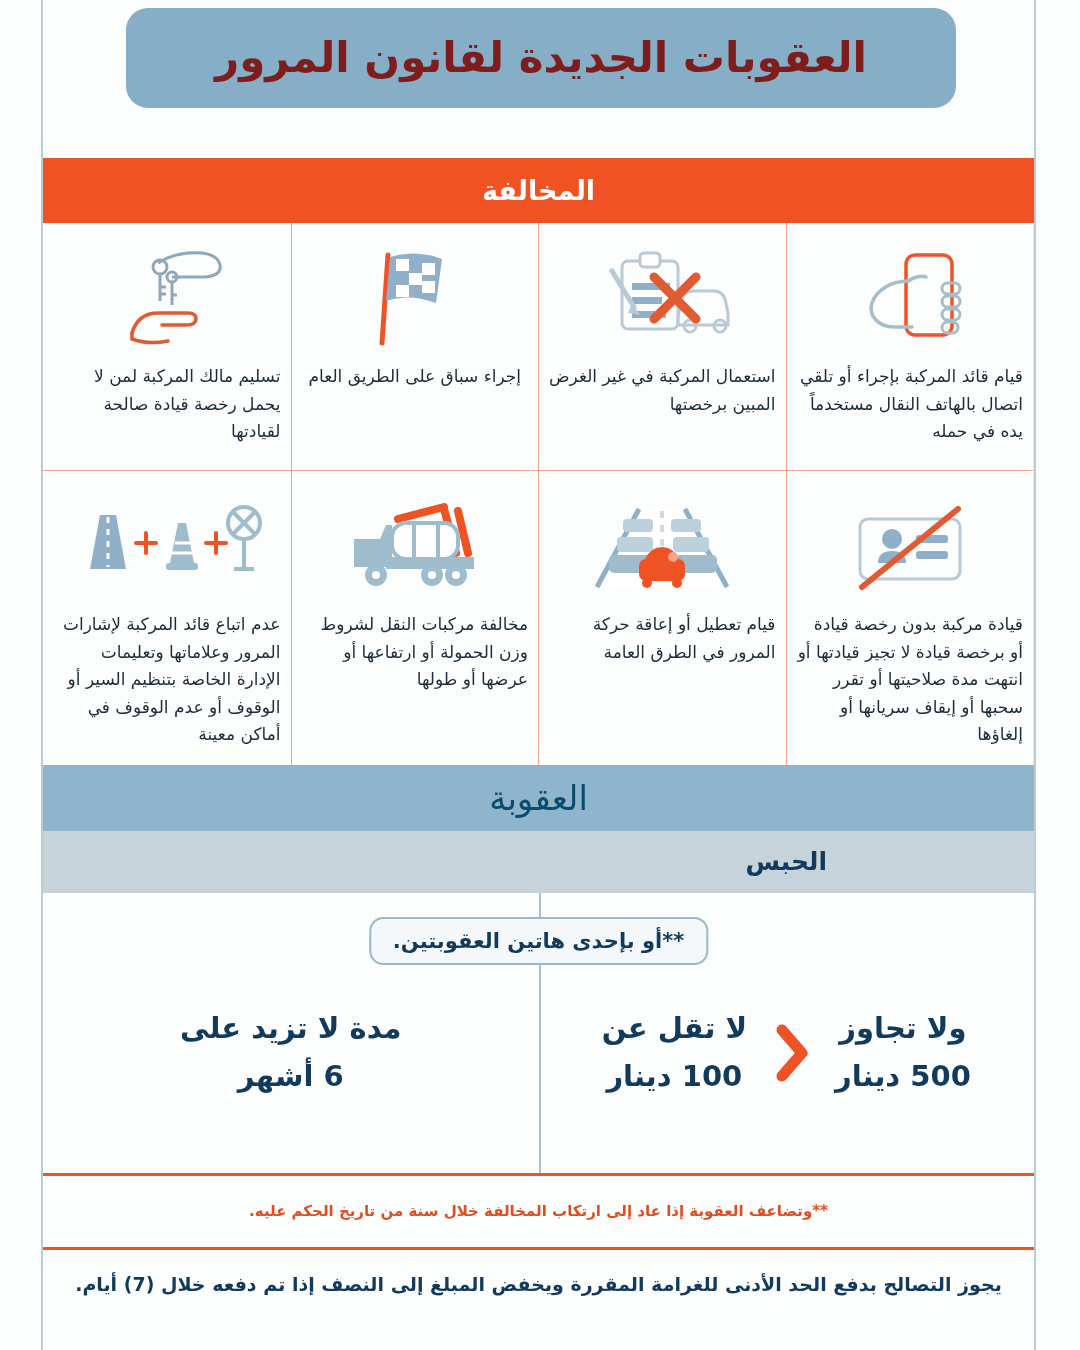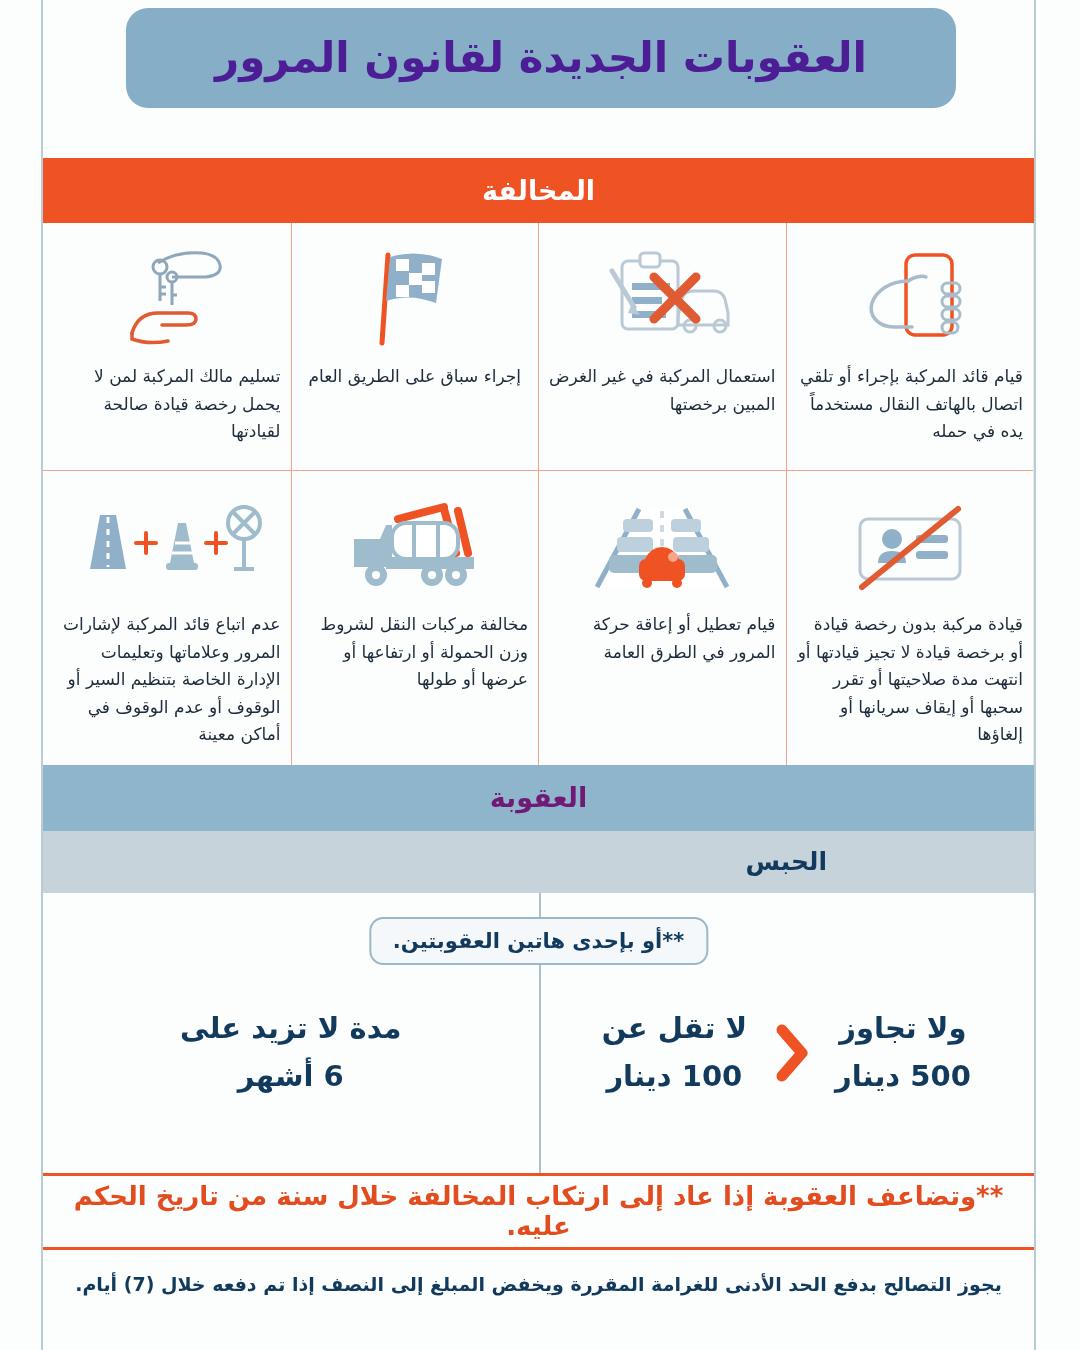--- a/index.html
+++ b/index.html
@@ -44,21 +44,21 @@
     width: 100%;
     height: 100%;
     background: #86aec7;
     border-radius: 22px;
     display: flex;
     align-items: center;
     justify-content: center;
     box-sizing: border-box;
   }
   .title-bar .txt {
-    color: #4c1d95;
+    color: #7f1d1d;
     font-size: 42px;
     font-weight: bold;
     letter-spacing: 0px;
     text-align: center;
     line-height: 1.1;
   }
 
   
   .table {
     position: absolute;
@@ -115,23 +115,23 @@
 
   
   .band-penalty {
     background: #8fb5cc;
     height: 66px;
     display: flex;
     align-items: center;
     justify-content: center;
   }
   .band-penalty .txt {
-    color: #701a75;
-    font-size: 27px;
-    font-weight: bold;
+    color: #0c4a6e;
+    font-size: 34px;
+    font-weight: normal;
   }
   .subhead-row {
     display: grid;
     grid-template-columns: 1fr 1fr;
     background: #c7d3da;
     height: 62px;
   }
   .subhead {
     display: flex;
     align-items: center;
@@ -209,21 +209,21 @@
     height: 74px;
     display: flex;
     align-items: center;
     justify-content: center;
     text-align: center;
     padding: 0 16px;
     box-sizing: border-box;
   }
   .footnote-orange .txt {
     color: #e24c1e;
-    font-size: 26px;
+    font-size: 15px;
     font-weight: bold;
   }
   .footnote-blue {
     background: #fcfdfd;
     padding: 20px 24px 10px 24px;
     text-align: center;
     box-sizing: border-box;
   }
   .footnote-blue .txt {
     color: #123a5c;

